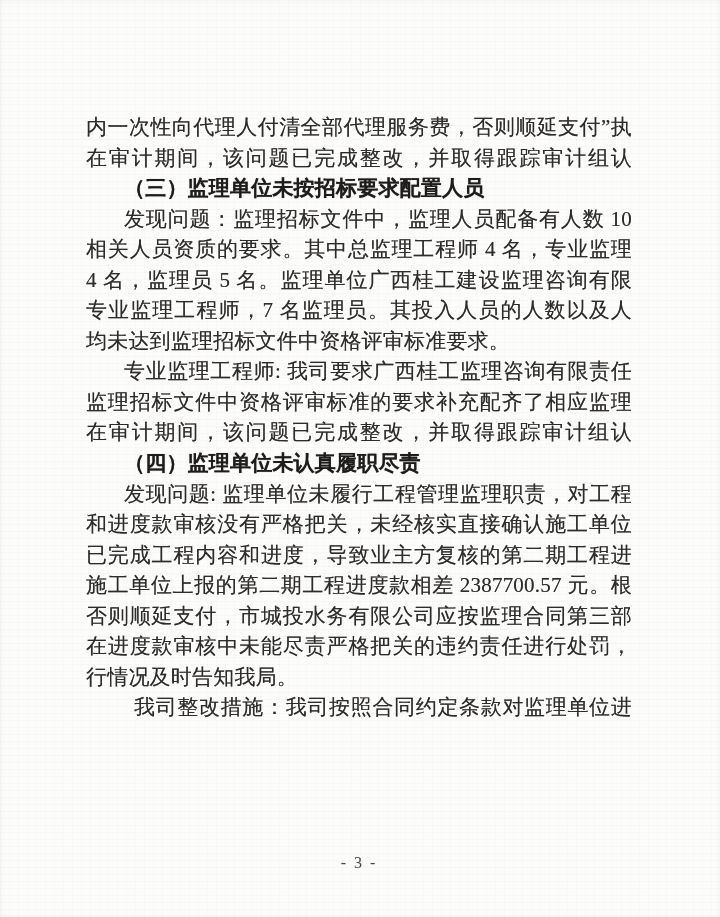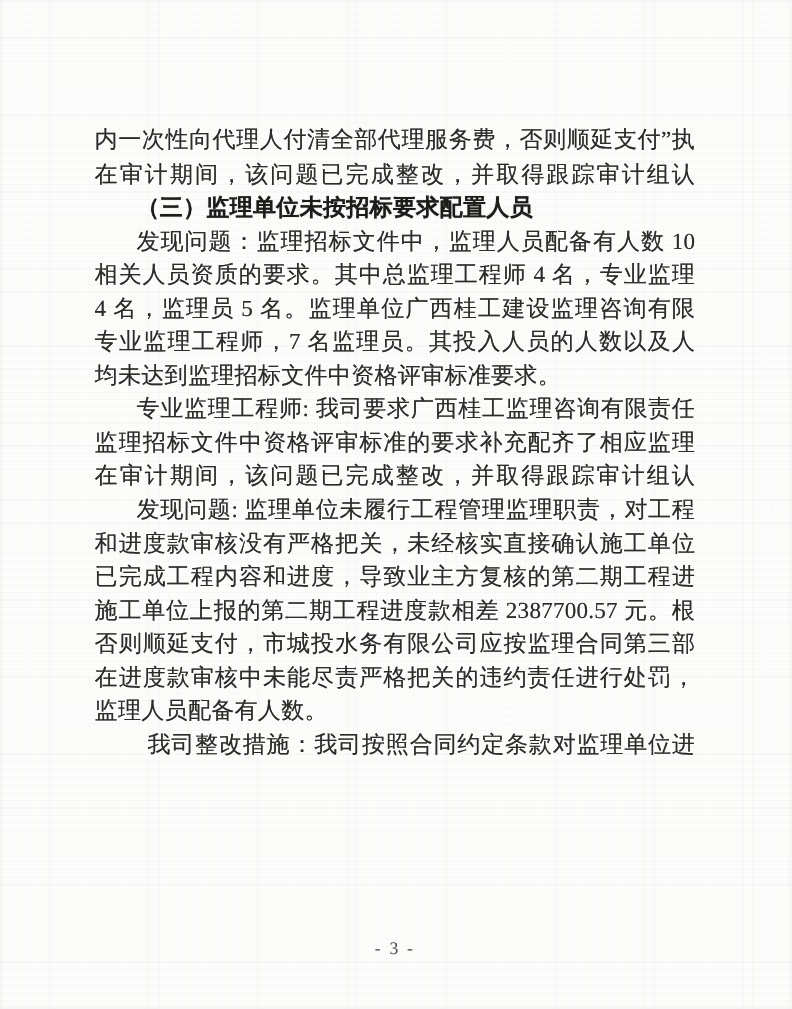--- a/index.html
+++ b/index.html
@@ -70,23 +70,24 @@
       <div class="line body fill">在审计期间，该问题已完成整改，并取得跟踪审计组认可。</div>
       <div class="line heading indent-2">（三）监理单位未按招标要求配置人员</div>
       <div class="line body fill indent-2">发现问题：监理招标文件中，监理人员配备有人数 10 名和</div>
       <div class="line body fill">相关人员资质的要求。其中总监理工程师 4 名，专业监理工程师</div>
       <div class="line body fill">4 名，监理员 5 名。监理单位广西桂工建设监理咨询有限公司在</div>
       <div class="line body fill">专业监理工程师，7 名监理员。其投入人员的人数以及人员资质</div>
       <div class="line body">均未达到监理招标文件中资格评审标准要求。</div>
       <div class="line body fill indent-2">专业监理工程师: 我司要求广西桂工监理咨询有限责任公司按</div>
       <div class="line body fill">监理招标文件中资格评审标准的要求补充配齐了相应监理人员。</div>
       <div class="line body fill">在审计期间，该问题已完成整改，并取得跟踪审计组认可。</div>
+      <div class="line heading indent-2">（四）监理单位未认真履职尽责</div>
       <div class="line body fill indent-2">发现问题: 监理单位未履行工程管理监理职责，对工程计量</div>
       <div class="line body fill">和进度款审核没有严格把关，未经核实直接确认施工单位报送的</div>
       <div class="line body fill">已完成工程内容和进度，导致业主方复核的第二期工程进度款与</div>
       <div class="line body fill">施工单位上报的第二期工程进度款相差 2387700.57 元。根据双</div>
       <div class="line body fill">否则顺延支付，市城投水务有限公司应按监理合同第三部分专用条</div>
       <div class="line body fill">在进度款审核中未能尽责严格把关的违约责任进行处罚，并将执</div>
-      <div class="line body">监理人员配备有人数。</div>
+      <div class="line body">行情况及时告知我局。</div>
       <div class="line body fill indent-2_5">我司整改措施：我司按照合同约定条款对监理单位进行处</div>
     </div>
   <div class="page-number">- 3 -</div>
 </div>
 
 </body></html>

